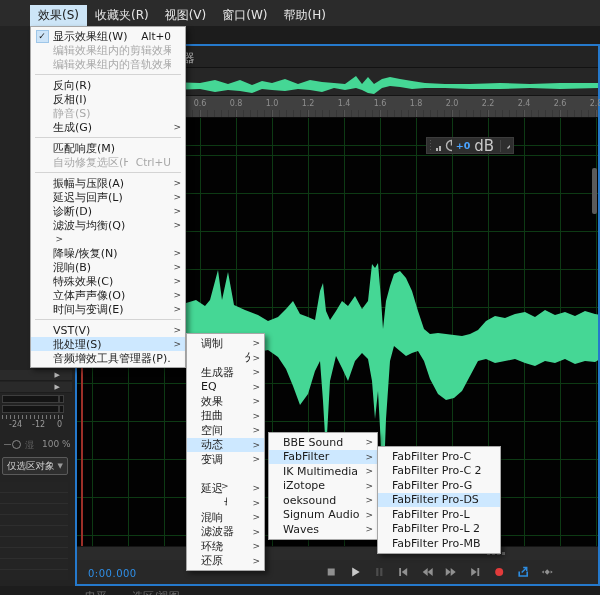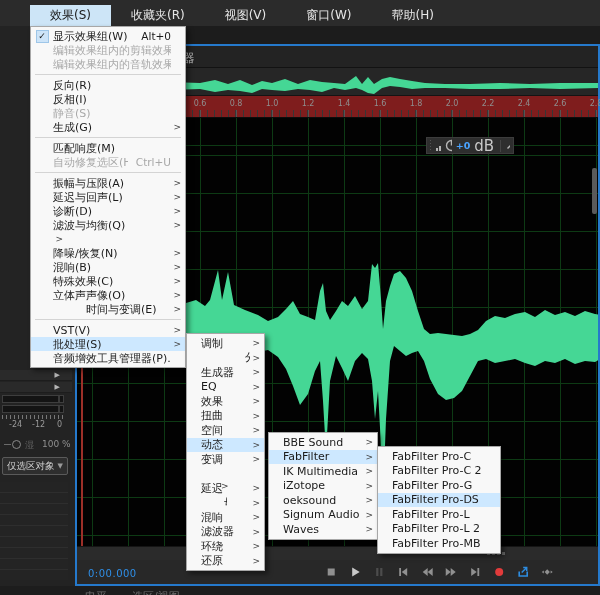--- a/index.html
+++ b/index.html
@@ -3,21 +3,21 @@
 <meta charset="utf-8">
 <style>
   * { margin:0; padding:0; box-sizing:border-box; }
   html,body { width:600px; height:595px; overflow:hidden; background:#1a1a1a;
     font-family:"DejaVu Sans","Liberation Sans",sans-serif; }
   #app { position:relative; width:600px; height:595px; background:#1a1a1a; overflow:hidden; }
 
   
   #menubar { position:absolute; left:0; top:0; width:600px; height:26px; background:#2b2b2b;
     display:flex; align-items:stretch; padding-left:30px; z-index:5; }
-  .mb-item { color:#e6e6e6; font-size:12px; padding:0 20px; display:flex; align-items:center; margin-top:5px; height:21px; }
+  .mb-item { color:#e6e6e6; font-size:12px; padding:0 8px; display:flex; align-items:center; margin-top:5px; height:21px; }
   .mb-item.active { background:#cde5f7; color:#1a1a1a; }
 
   
   #workspace { position:absolute; inset:26px 0 0 0; background:#1c1c1c; }
 
   
   #left-panel { position:absolute; left:0; top:0; width:75px; height:560px; background:#232323; }
   .rack-row { position:absolute; left:0; width:72px; height:11px; background:#2a2a2a; border-bottom:1px solid #1d1d1d;
     display:flex; justify-content:flex-end; align-items:center; padding-right:12px; }
   .rack-row .tri { color:#b5b5b5; font-size:7px; line-height:1; }
@@ -38,21 +38,21 @@
   .lp-dropdown .chev { margin-left:auto; font-size:7px; color:#9a9a9a; }
   #lp-slots { position:absolute; left:0; top:456px; width:68px; height:98px; background:
     repeating-linear-gradient(180deg,#242424 0 10px,#2e2e2e 10px 11px); }
 
   
   #editor { position:absolute; left:75px; top:18px; width:525px; height:542px;
     border:2px solid #2579cc; background:#1f1f1f; }
   #panel-header { position:absolute; left:0; top:0; width:100%; height:22px; background:#232323; border-bottom:1px solid #121212; }
   #panel-title { position:absolute; left:83px; top:5px; font-size:11.5px; color:#cccccc; }
   #overview { position:absolute; left:0; top:22px; width:100%; height:28px; background:#262626; border-bottom:1px solid #141414; }
-  #ruler { position:absolute; left:0; top:50px; width:100%; height:22px; background:#7f1d1d; border-bottom:1px solid #0c0c0c; }
+  #ruler { position:absolute; left:0; top:50px; width:100%; height:22px; background:#404040; border-bottom:1px solid #0c0c0c; }
   .tick-label { position:absolute; top:3px; font-size:8px; color:#8f8f8f; transform:translateX(-50%); }
   #tick-strip { position:absolute; left:0; bottom:0; width:100%; height:7px;
     background:
       repeating-linear-gradient(90deg,#555 0 1px,transparent 1px 36px) 15px 0/100% 100% no-repeat,
       repeating-linear-gradient(90deg,#363636 0 1px,transparent 1px 7.2px); background-position:15px 0, 0 0; }
   #wave-area { position:absolute; left:0; top:72px; width:521px; height:428px; background:#020202;
     background-image:
       repeating-linear-gradient(90deg,#0d3a14 0 1px,transparent 1px 36px),
       repeating-linear-gradient(180deg,#0d3a14 0 1px,transparent 1px 38px);
     background-position:15px 0, 0 37px; overflow:hidden; }
@@ -367,21 +367,21 @@
         <div class="menu-item" style="height: 14px;">
           <span class="mi-check"></span>
           <span class="mi-label">特殊效果(C)</span>
           <span class="mi-arrow">&gt;</span>
         </div>
         <div class="menu-item" style="height: 14px;">
           <span class="mi-check"></span>
           <span class="mi-label">立体声声像(O)</span>
           <span class="mi-arrow">&gt;</span>
         </div>
-        <div class="menu-item" style="height: 14px; padding-left: 33px;">
+        <div class="menu-item" style="height: 14px;">
           <span class="mi-check"></span>
           <span class="mi-label">时间与变调(E)</span>
           <span class="mi-arrow">&gt;</span>
         </div>
         <div class="menu-sep"></div>
         <div class="menu-item" style="height: 14px;">
           <span class="mi-check"></span>
           <span class="mi-label">VST(V)</span>
           <span class="mi-arrow">&gt;</span>
         </div>

